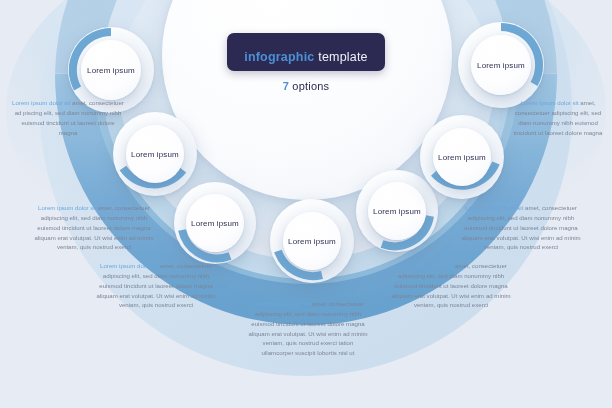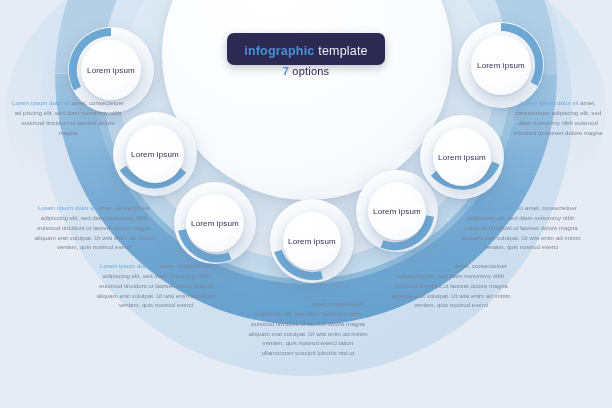--- a/index.html
+++ b/index.html
@@ -26,30 +26,30 @@
   
   .title-wrap{
     position:absolute;left:0;top:33px;width:612px;
     text-align:center;z-index:30;
   }
   .badge{
     display:inline-block;
     background:#2c2a52;
     color:#ffffff;
     border-radius:7px;
-    padding:12px 17px 7px 17px;
+    padding:18px 17px 7px 17px;
     font-size:12.5px;
     letter-spacing:0.2px;
     line-height:1;
     box-shadow:0 3px 8px rgba(44,42,82,0.28);
   }
   .badge .b1{color:#4b8fd4;font-weight:bold;}
   .badge .b2{color:#eef1f7;font-weight:normal;}
   .subtitle{
-    margin-top:0;
+    margin-top:9px;
     font-size:11px;
     color:#2c2a52;
     letter-spacing:0.2px;
   }
   .subtitle .num{color:#4b8fd4;font-weight:bold;}
 
   
   .node{position:absolute;z-index:20;}
   .node .ring{
     position:absolute;left:0;top:0;border-radius:50%;

